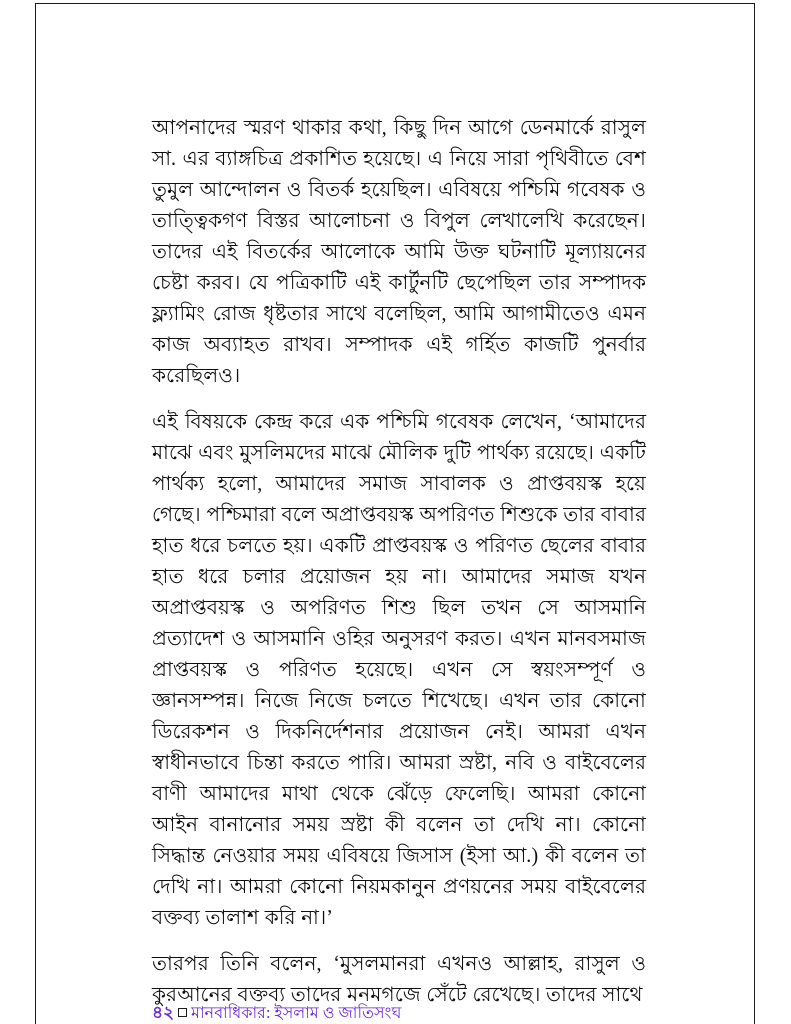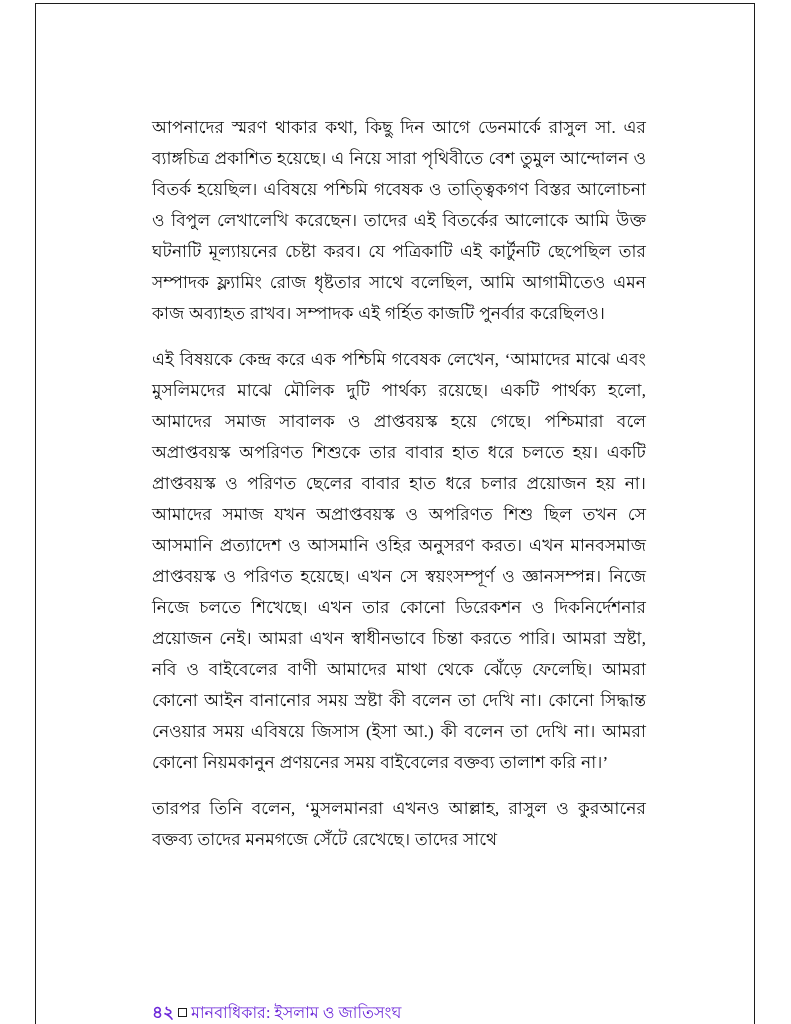--- a/index.html
+++ b/index.html
@@ -37,21 +37,21 @@
     position: absolute;
     left: 152px;
     top: 112px;
     width: 494px;
   }
 
   .para {
     text-align: justify;
     text-align-last: left;
     font-family: "Liberation Serif", "DejaVu Serif", serif;
-    font-size: 17px;
+    font-size: 20px;
     line-height: 31px;
     color: #0d0d0d;
     margin: 0 0 15px 0;
     word-spacing: 0.5px;
     letter-spacing: 0.1px;
     -webkit-font-smoothing: none;
   }
   .para:last-of-type {
     margin-bottom: 15px;
   }

